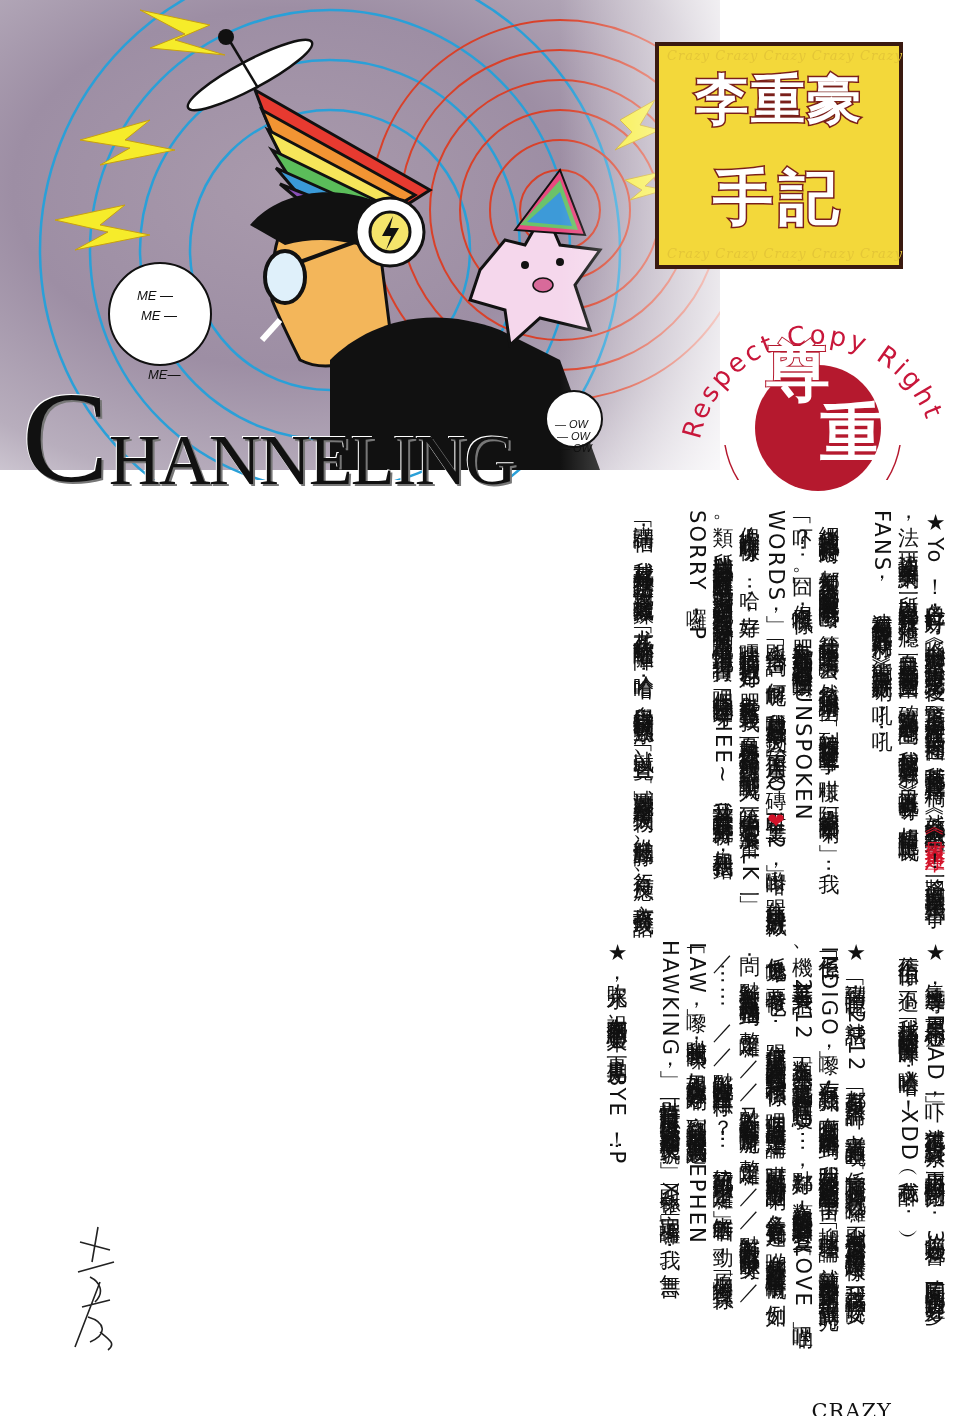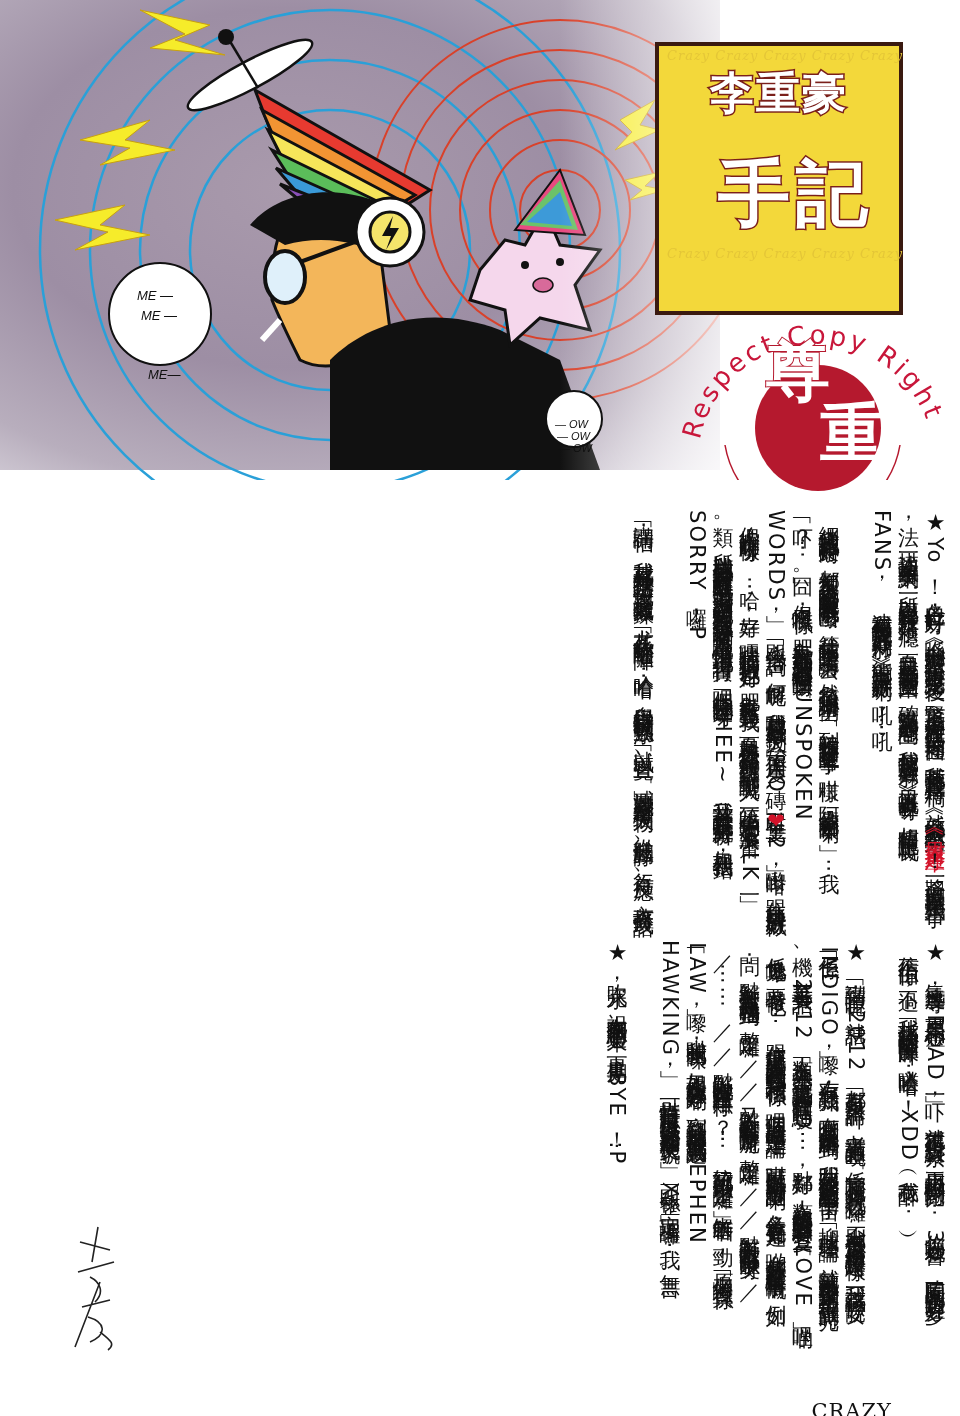--- a/index.html
+++ b/index.html
@@ -4,26 +4,26 @@
 <style>
   html,body{margin:0;padding:0;}
   body{width:960px;height:1416px;position:relative;overflow:hidden;background:#ffffff;font-family:"DejaVu Sans",sans-serif;}
   
   .art{position:absolute;left:0;top:0;width:960px;height:500px;overflow:hidden;}
   .art-bg{position:absolute;left:0;top:0;width:720px;height:470px;
     background:radial-gradient(ellipse at 40% 40%, #a99aac 0%, #9d8ea4 45%, #b8aebd 75%, #e9e6ec 100%);}
   .art-fade{position:absolute;left:560px;top:0;width:400px;height:500px;background:linear-gradient(90deg, rgba(255,255,255,0) 0%, #fff 55%);}
   svg.scene{position:absolute;left:0;top:0;}
   
-  .title-box{position:absolute;left:655px;top:42px;width:248px;height:273px;background:#f3d83a;border:4px solid #3a1a10;box-sizing:border-box;}
+  .title-box{position:absolute;left:655px;top:42px;width:248px;height:227px;background:#f3d83a;border:4px solid #3a1a10;box-sizing:border-box;}
   .title-crazy{position:absolute;font-family:"DejaVu Serif",serif;font-style:italic;color:#e4c637;font-size:13px;white-space:nowrap;letter-spacing:1px;}
   .title-line{position:absolute;left:0;width:100%;text-align:center;color:#fff;font-weight:bold;
      -webkit-text-stroke:3px #7a1f1a;paint-order:stroke fill;font-family:"DejaVu Sans",sans-serif;}
-  .t1{top:18px;font-size:44px;letter-spacing:2px;}
-  .t2{top:100px;font-size:72px;letter-spacing:6px;margin-left:17px;}
+  .t1{top:18px;font-size:54px;letter-spacing:2px;}
+  .t2{top:112px;font-size:60px;letter-spacing:6px;}
   
   .stamp{position:absolute;left:670px;top:270px;width:280px;height:210px;}
   .stamp-circle{position:absolute;left:85px;top:95px;width:126px;height:126px;border-radius:50%;background:#b5192e;}
   .stamp-char{position:absolute;color:#fff;font-weight:bold;font-family:"DejaVu Serif",serif;}
   .sc1{left:96px;top:58px;font-size:64px;color:#fff;-webkit-text-stroke:2px #b5192e;paint-order:stroke fill;}
   .sc2{left:150px;top:120px;font-size:64px;}
   
   .bubble{position:absolute;background:#fff;border:2px solid #111;border-radius:50%;box-sizing:border-box;
      font-family:"Liberation Sans",sans-serif;font-style:italic;font-weight:normal;font-size:13px;color:#111;}
   .bubble-me{left:108px;top:262px;width:104px;height:104px;}
@@ -131,20 +131,23 @@
     <span style="left:27px;top:24px;">ME —</span>
     <span style="left:31px;top:44px;">ME —</span>
     <span style="left:38px;top:64px;margin-top:39px;">ME—</span>
   </div>
   <div class="bubble bubble-ow">
     <span style="left:8px;top:10px;">— OW</span>
     <span style="left:10px;top:22px;">— OW</span>
     <span style="left:12px;top:34px;">— OW</span>
   </div>
 
+  <div class="channeling">
+    <span class="big">C</span><span class="rest">HANNELING</span>
+  </div>
 
   <div class="title-box">
     <div class="title-crazy" style="left:8px;top:2px;">Crazy Crazy Crazy Crazy Crazy</div>
     <div class="title-crazy" style="left:8px;top:200px;">Crazy Crazy Crazy Crazy Crazy</div>
     <div class="title-line t1">李重豪</div>
     <div class="title-line t2">手記</div>
   </div>
 
   <div class="stamp">
     <svg width="280" height="210" viewBox="0 0 280 210" style="position:absolute;left:0;top:0;">

